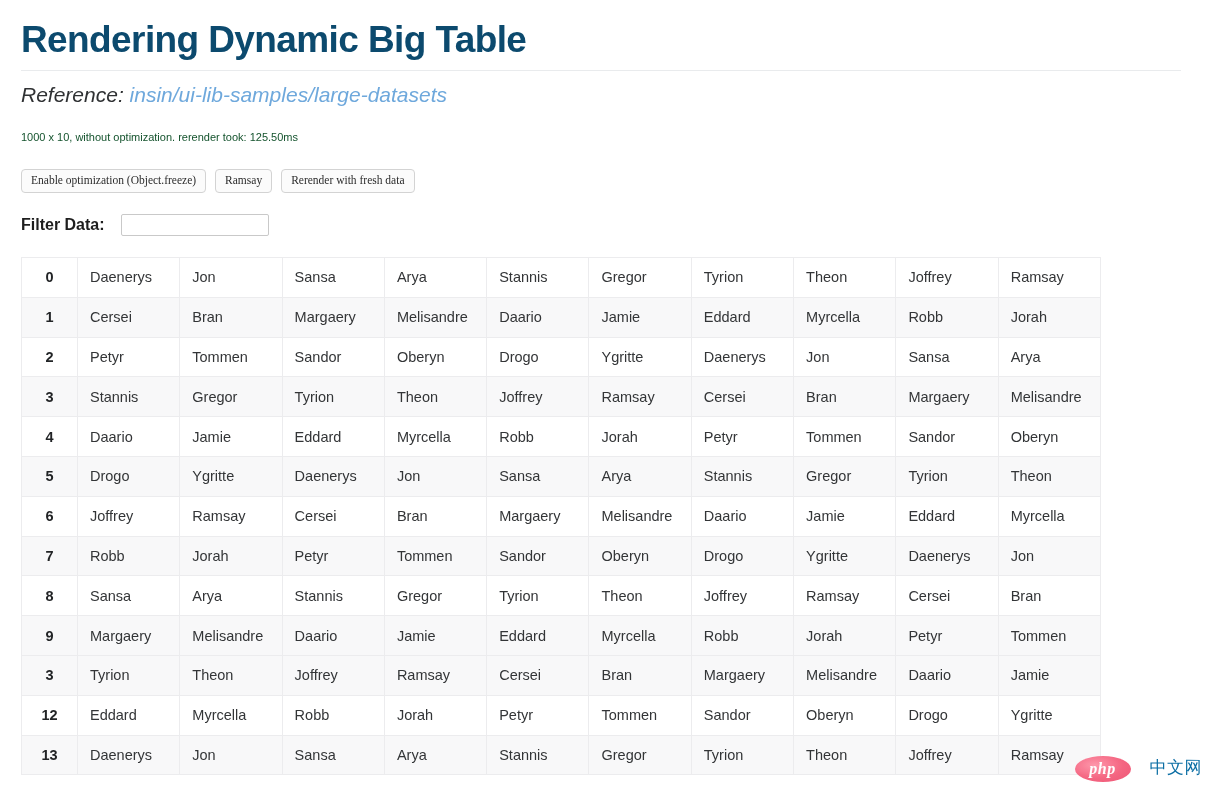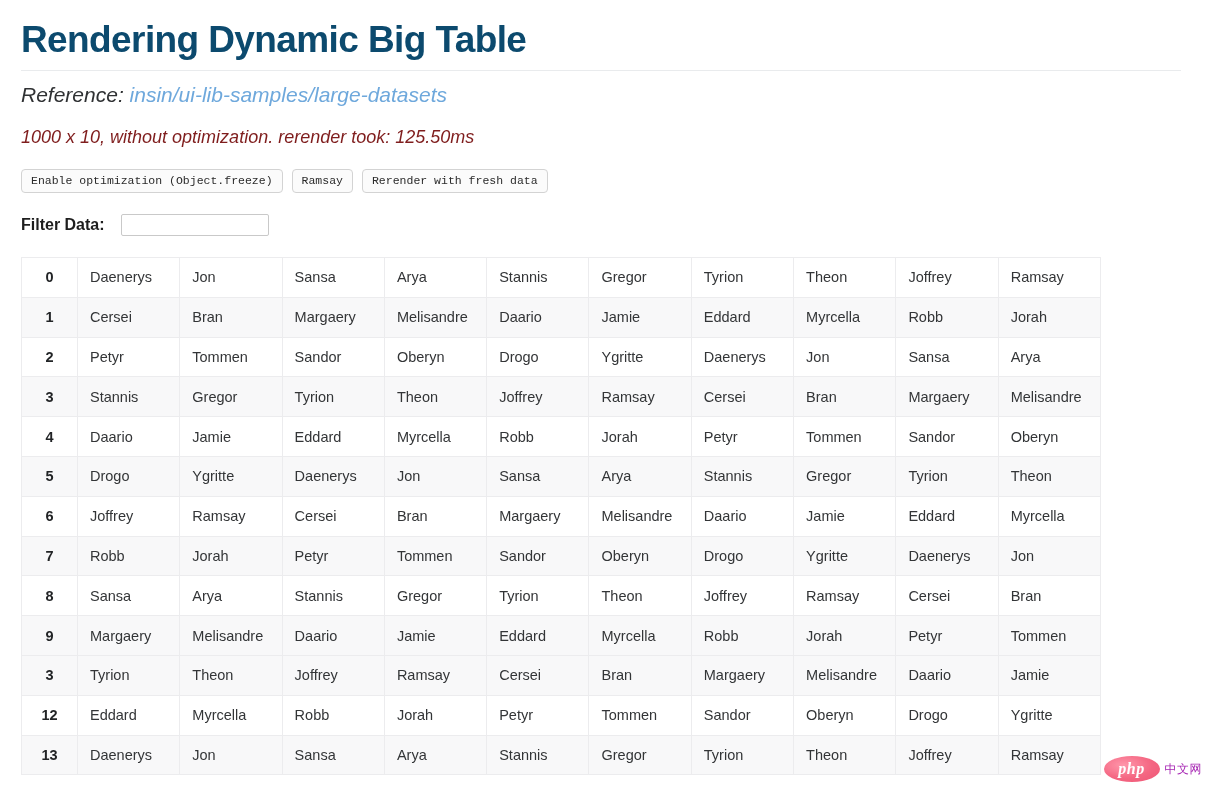--- a/index.html
+++ b/index.html
@@ -41,34 +41,33 @@
     margin-top: 14px;
     line-height: 20px;
     font-style: italic;
   }
   .reference-link {
     color: #6ea8dc;
     text-decoration: none;
     cursor: pointer;
   }
   .stats-line {
-    font-size: 18px;
-    color: #7f1d1d;
+    font-size: 11px;
+    color: #14532d;
     margin-top: 22px;
     line-height: 20px;
-    font-style: italic;
   }
   .button-row {
     margin-top: 22px;
     display: flex;
     gap: 9px;
     align-items: center;
   }
   .ui-button {
-    font-family: Liberation Mono, monospace;
+    font-family: Liberation Serif, serif;
     font-size: 11.5px;
     color: #2b2b2b;
     background: #fbfbfb;
     border: 1px solid #d3d3d3;
     border-radius: 4px;
     padding: 4px 9px 5px 9px;
     line-height: 13px;
     cursor: pointer;
     white-space: nowrap;
   }
@@ -128,21 +127,21 @@
   }
   table.big-table tr.odd-row td {
     background: #f8f8f9;
   }
   .watermark {
     position: absolute;
     right: 8px;
     bottom: 6px;
     display: flex;
     align-items: center;
-    gap: 5px;
+    gap: 19px;
     opacity: 0.96;
   }
   .wm-badge {
     width: 56px;
     height: 26px;
     border-radius: 50%;
     background: radial-gradient(ellipse at 35% 35%, #ff93a8 0%, #f4607d 55%, #ee4f70 100%);
     display: flex;
     align-items: center;
     justify-content: center;
@@ -150,23 +149,23 @@
   .wm-badge-text {
     color: #ffffff;
     font-family: "Liberation Serif", serif;
     font-style: italic;
     font-size: 16px;
     font-weight: bold;
     letter-spacing: 0.5px;
     line-height: 16px;
   }
   .wm-cn {
-    font-family: Liberation Serif, serif;
-    font-size: 12px;
-    color: #a21caf;
+    font-family: Liberation Mono, monospace;
+    font-size: 17px;
+    color: #0369a1;
     line-height: 18px;
     letter-spacing: 0.5px;
   }
 </style>
 </head>
 <body>
 
 <div class="page">
 
   <h1 class="page-title">Rendering Dynamic Big Table</h1>

